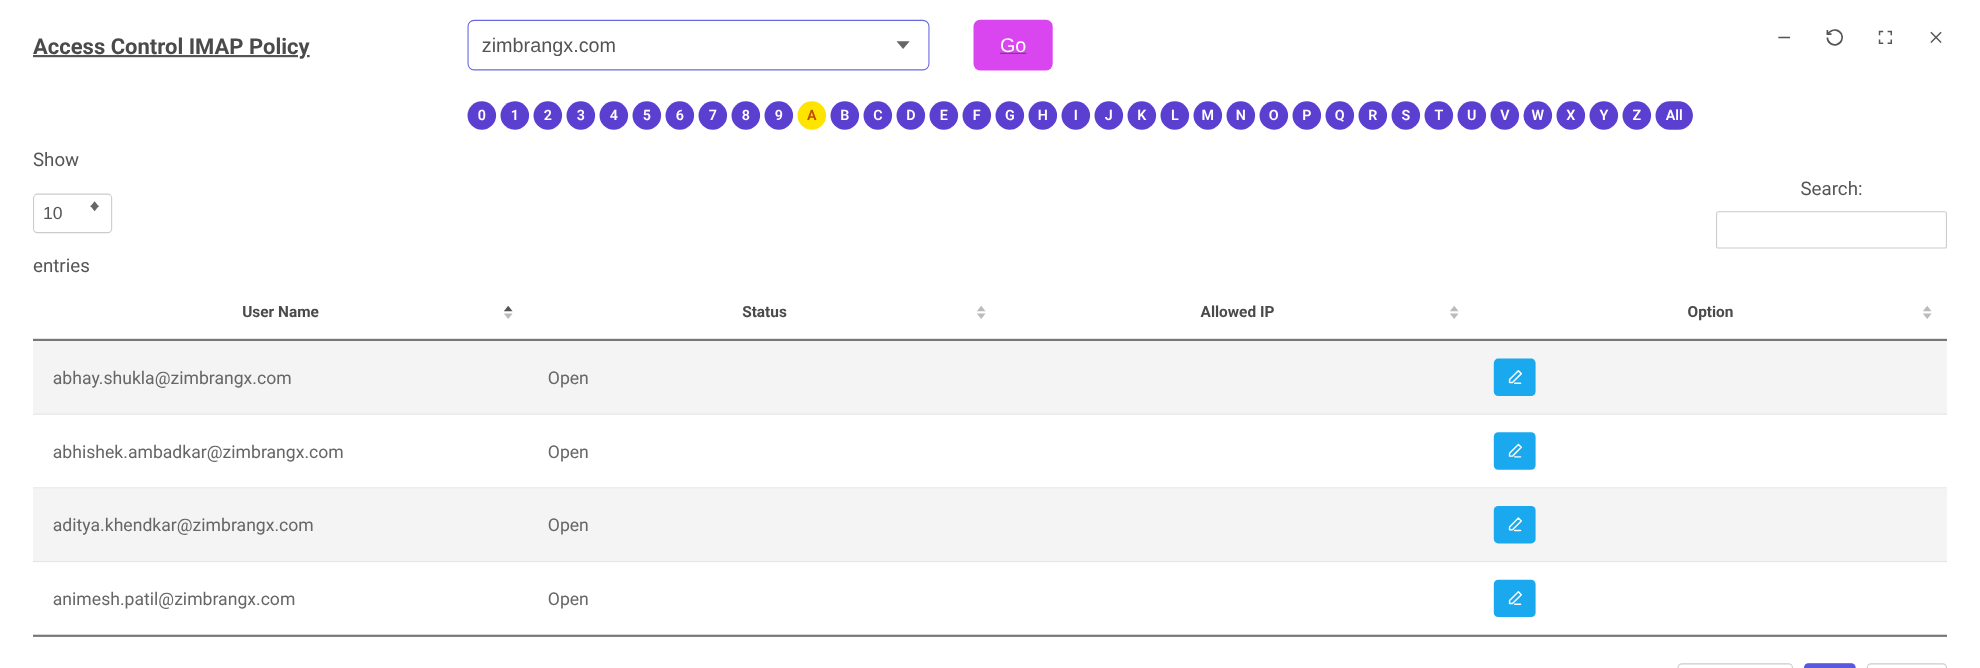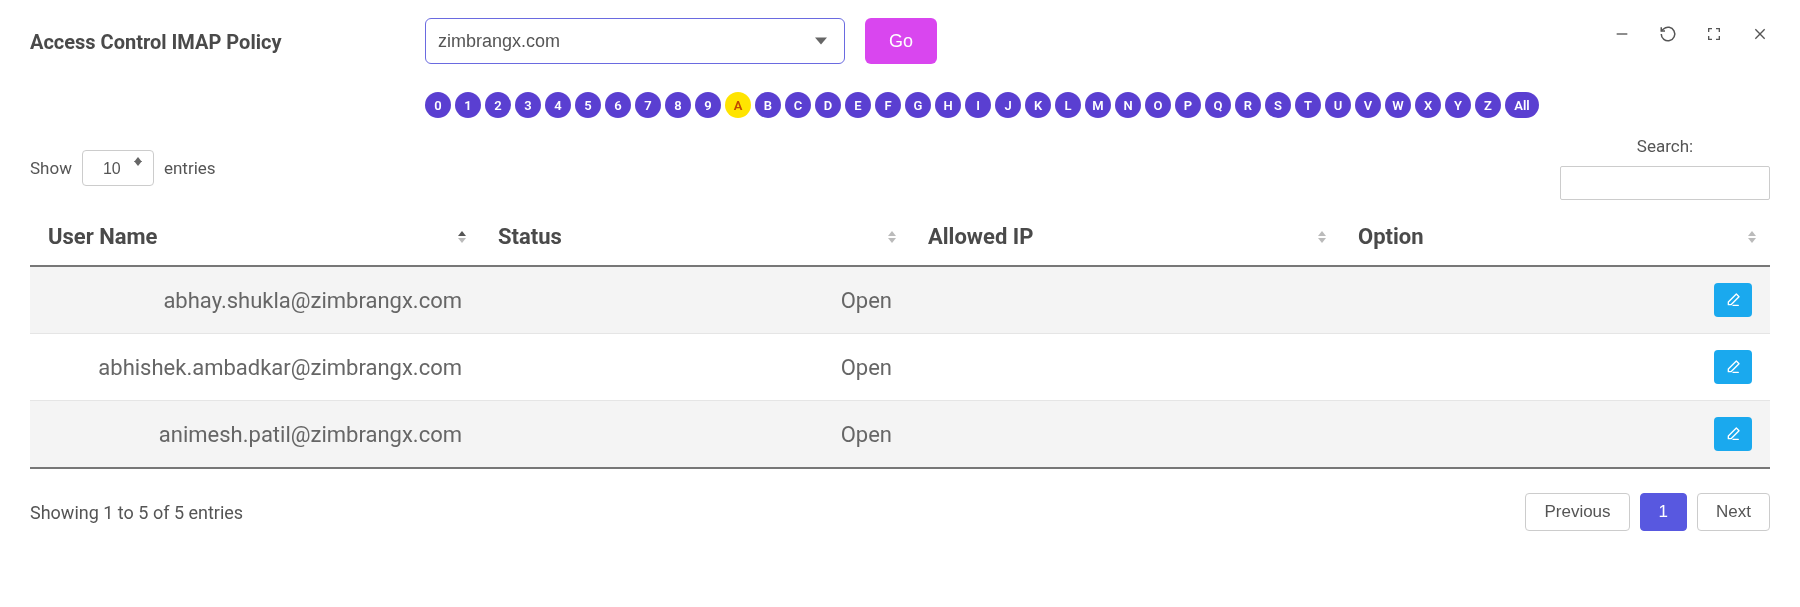--- a/index.html
+++ b/index.html
@@ -1,48 +1,48 @@
 <!DOCTYPE html>
 <html><head>
 <meta charset="utf-8">
 <style>
   * { box-sizing: border-box; margin: 0; padding: 0; }
   html, body { width: 1800px; font-family: -apple-system, "Segoe UI", Roboto, "Helvetica Neue", Arial, sans-serif; color:#555; background:#fff; }
   .wrap { padding: 18px 30px 30px 30px; position:relative; }
-  .topbar { display:flex; align-items:flex-start; }
+  .topbar { display:flex; align-items:flex-start;text-decoration:underline; }
   .page-title { font-size:20px; font-weight:700; color:#4a4a4a; margin-top:12px; flex:0 0 auto; width:395px; }
-  .domain-area { display:flex; align-items:center; gap:20px; }
+  .domain-area { display:flex; align-items:center; gap:40px; }
   .domain-select { width:420px; height:46px; border:1.5px solid #6a6ae0; border-radius:6px; background:#fff; color:#555; font-size:18px; padding:0 12px; appearance:none; -webkit-appearance:none; position:relative; }
   .select-wrap { position:relative; }
   .select-wrap::after { content:""; position:absolute; right:18px; top:50%; width:0; height:0; border-left:6px solid transparent; border-right:6px solid transparent; border-top:7px solid #666; transform:translateY(-50%); pointer-events:none; }
   .go-btn { background:#d946ef; color:#fff; border:none; border-radius:6px; padding:0 24px; height:46px; font-size:18px; cursor:pointer; }
   .win-controls { position:absolute; right:30px; top:24px; display:flex; gap:26px; color:#555; align-items:center; }
   .win-controls span { cursor:pointer; display:inline-flex; align-items:center; justify-content:center; width:20px; height:20px; }
   .win-controls svg { stroke:#555; }
   .alpha-row { display:flex; gap:4px; flex-wrap:nowrap; margin:28px 0 10px 0; justify-content:flex-start; padding-left:395px; }
   .alpha { width:26px; height:26px; border-radius:50%; background:#5a3fd1; color:#fff; font-size:13px; font-weight:600; display:flex; align-items:center; justify-content:center; cursor:pointer; }
   .alpha.active { background:#ffe400; color:#c04a00; }
   .alpha.all { border-radius:13px; width:34px; }
   .toolbar-row { display:flex; justify-content:space-between; align-items:center; margin:18px 0 6px 0; font-size:17px; color:#555; }
-  .show-wrap { display:flex; align-items:center; gap:10px; }
-  .length-select { width:72px; height:36px; border:1px solid #ccc; border-radius:4px; padding:0 20px; font-size:16px; color:#555; appearance:none; background:#fff; }
+  .show-wrap { display:flex; align-items:flex-start; gap:20px;flex-direction:column; }
+  .length-select { width:72px; height:36px; border:1px solid #ccc; border-radius:4px; padding:0 8px; font-size:16px; color:#555; appearance:none; background:#fff; }
   .length-wrap { position:relative; }
   .length-wrap::after { content:""; position:absolute; right:12px; top:11px; width:0; height:0; border-left:4px solid transparent; border-right:4px solid transparent; border-top:5px solid #666; pointer-events:none; }
   .length-wrap::before { content:""; position:absolute; right:12px; top:20px; width:0; height:0; border-left:4px solid transparent; border-right:4px solid transparent; border-bottom:5px solid #666; pointer-events:none; transform:translateY(-14px); display:none; }
   .length-caret { position:absolute; right:12px; top:7px; width:0; height:0; border-left:4px solid transparent; border-right:4px solid transparent; border-bottom:5px solid #666; pointer-events:none; }
   .search-wrap { display:flex; align-items:center; gap:10px;flex-direction:column; }
   .search-input { width:210px; height:34px; border:1px solid #ccc; border-radius:2px; padding:0 8px; font-size:15px; }
   table.data { width:100%; border-collapse:collapse; margin-top:8px; }
-  table.data thead th { text-align:left; font-size:22px; font-weight:700; color:#4a4a4a; padding:16px 18px; border-bottom:2px solid #777; position:relative; }
+  table.data thead th { text-align:center; font-size:14px; font-weight:700; color:#4a4a4a; padding:16px 18px; border-bottom:2px solid #777; position:relative; }
   table.data thead th .sort { position:absolute; right:14px; top:50%; transform:translateY(-50%); display:flex; flex-direction:column; gap:2px; }
   .sort .up, .sort .down { width:0;height:0;border-left:4px solid transparent;border-right:4px solid transparent; }
   .sort .up { border-bottom:5px solid #bbb; }
   .sort .down { border-top:5px solid #bbb; }
   .sort.asc .up { border-bottom-color:#555; }
-  table.data tbody td { padding:16px 18px; font-size:22px; color:#666; border-bottom:1px solid #e5e5e5;text-align:right; }
+  table.data tbody td { padding:16px 18px; font-size:16px; color:#666; border-bottom:1px solid #e5e5e5; }
   table.data tbody tr:nth-child(odd) { background:#f4f4f4; }
   table.data tbody tr:last-child td { border-bottom:2px solid #777; }
   .edit-btn { width:38px; height:34px; background:#1aa9ee; border:none; border-radius:4px; cursor:pointer; display:inline-flex; align-items:center; justify-content:center; }
   .edit-btn svg { stroke:#fff; }
   .footer-row { display:flex; justify-content:space-between; align-items:center; margin-top:24px; font-size:18px; color:#555; }
   .pager { display:flex; gap:10px; }
   .pager-btn { border:1px solid #ccc; background:#fff; color:#555; font-size:17px; padding:8px 18px; border-radius:4px; cursor:pointer; }
   .pager-btn.current { background:#5858e0; border-color:#5858e0; color:#fff; }
   th.col-user { width:450px; }
   th.col-status { width:430px; }
@@ -183,20 +183,31 @@
           <td>Open</td>
           <td></td>
           <td><button class="edit-btn">
               <svg width="16" height="16" viewBox="0 0 24 24" fill="none" stroke-width="2" stroke-linecap="round" stroke-linejoin="round">
                 <path d="M12 20h8"></path>
                 <path d="M17 3l4 4L9 19H5v-4z"></path>
               </svg>
             </button></td>
         </tr>
         <tr>
+          <td>aditya.khendkar@zimbrangx.com</td>
+          <td>Open</td>
+          <td></td>
+          <td><button class="edit-btn">
+              <svg width="16" height="16" viewBox="0 0 24 24" fill="none" stroke-width="2" stroke-linecap="round" stroke-linejoin="round">
+                <path d="M12 20h8"></path>
+                <path d="M17 3l4 4L9 19H5v-4z"></path>
+              </svg>
+            </button></td>
+        </tr>
+        <tr>
           <td>animesh.patil@zimbrangx.com</td>
           <td>Open</td>
           <td></td>
           <td><button class="edit-btn">
               <svg width="16" height="16" viewBox="0 0 24 24" fill="none" stroke-width="2" stroke-linecap="round" stroke-linejoin="round">
                 <path d="M12 20h8"></path>
                 <path d="M17 3l4 4L9 19H5v-4z"></path>
               </svg>
             </button></td>
         </tr>

